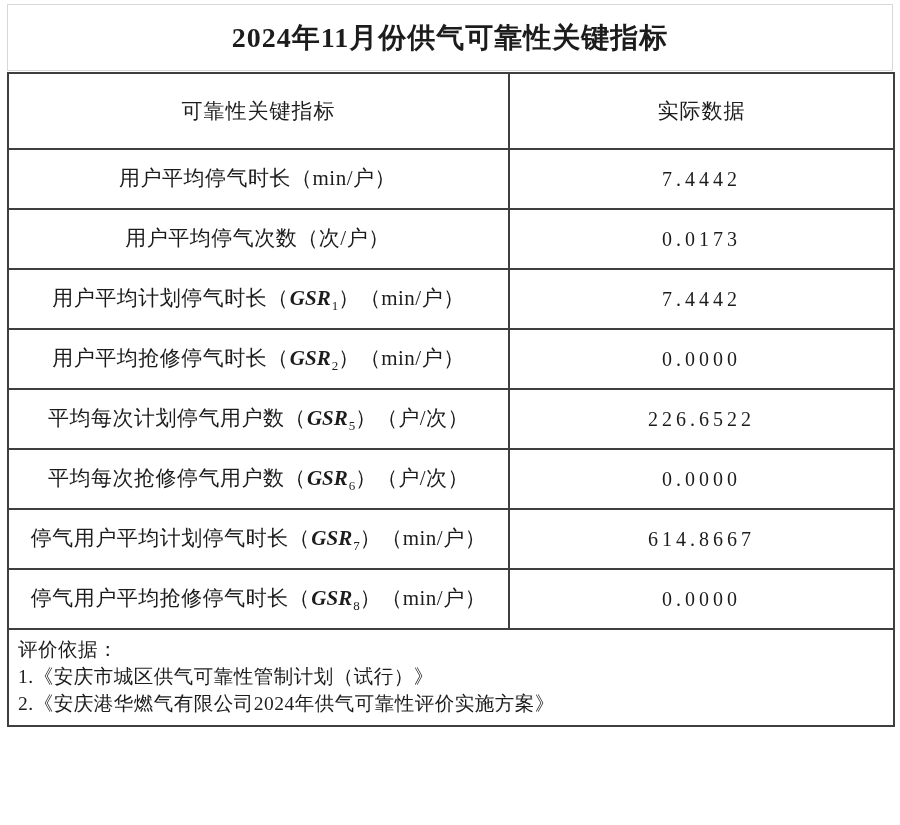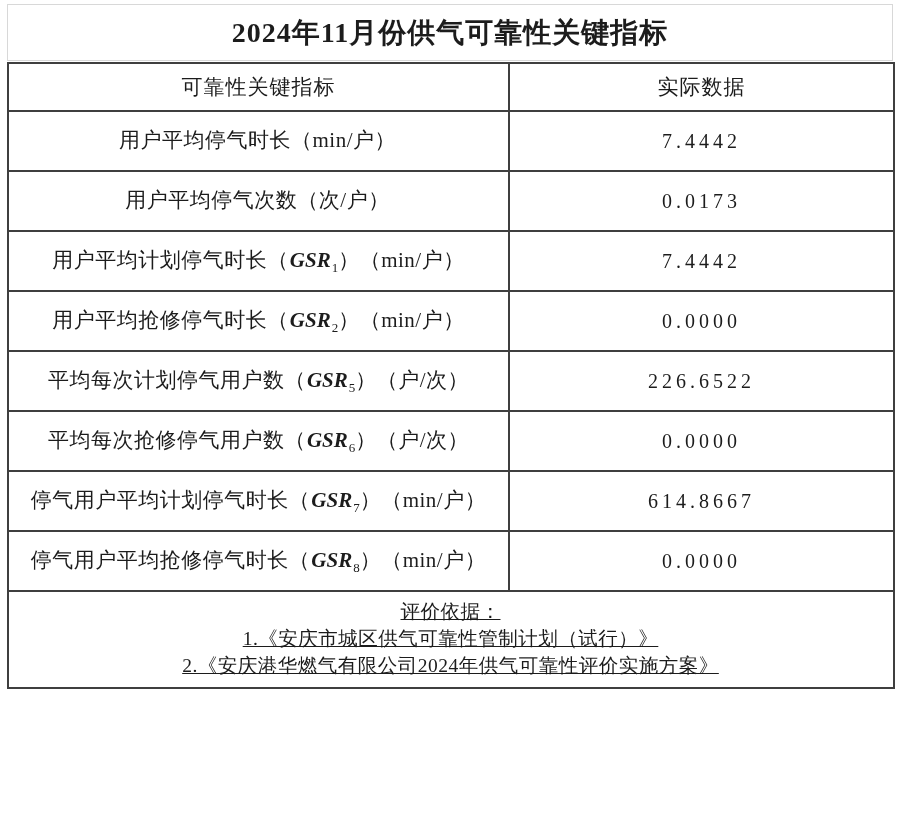--- a/index.html
+++ b/index.html
@@ -11,21 +11,21 @@
     color: #1c1c1c;
     overflow: hidden;
   }
   .page {
     width: 900px;
     height: 825px;
     position: relative;
   }
   .title-box {
     margin: 4px 7px 0 7px;
-    height: 57px;
+    height: 67px;
     border: 1px solid #d8d8d8;
     display: flex;
     align-items: center;
     justify-content: center;
   }
   .title-box .title {
     font-size: 28px;
     font-weight: bold;
     letter-spacing: 1px;
   }
@@ -37,21 +37,21 @@
   }
   table.main td {
     border: 2px solid #3f3f3f;
     vertical-align: middle;
     text-align: center;
     background: #ffffff;
   }
   col.c1 { width: 501px; }
   col.c2 { width: 385px; }
   tr.hdr td {
-    height: 48px;
+    height: 76px;
     font-size: 21px;
     letter-spacing: 1px;
   }
   tr.row td { height: 60px; }
   td.label-cell {
     font-size: 21px;
     letter-spacing: 0.5px;
     border-radius: 9px;
   }
   td.value-cell {
@@ -70,26 +70,25 @@
   }
   sub.gsr-sub {
     font-size: 13px;
     font-style: normal;
     font-weight: normal;
     letter-spacing: 0;
     vertical-align: -5px;
   }
   tr.footer td {
     height: 91px;
-    text-align: center;
+    text-align: left;
     vertical-align: middle;
     padding: 6px 10px 8px 9px;
     font-size: 19.5px;
     letter-spacing: 0.5px;
-    text-decoration: underline;
   }
   tr.footer .foot-line {
     line-height: 27px;
     white-space: nowrap;
   }
 </style>
 </head>
 <body>
 
 <div class="page">

